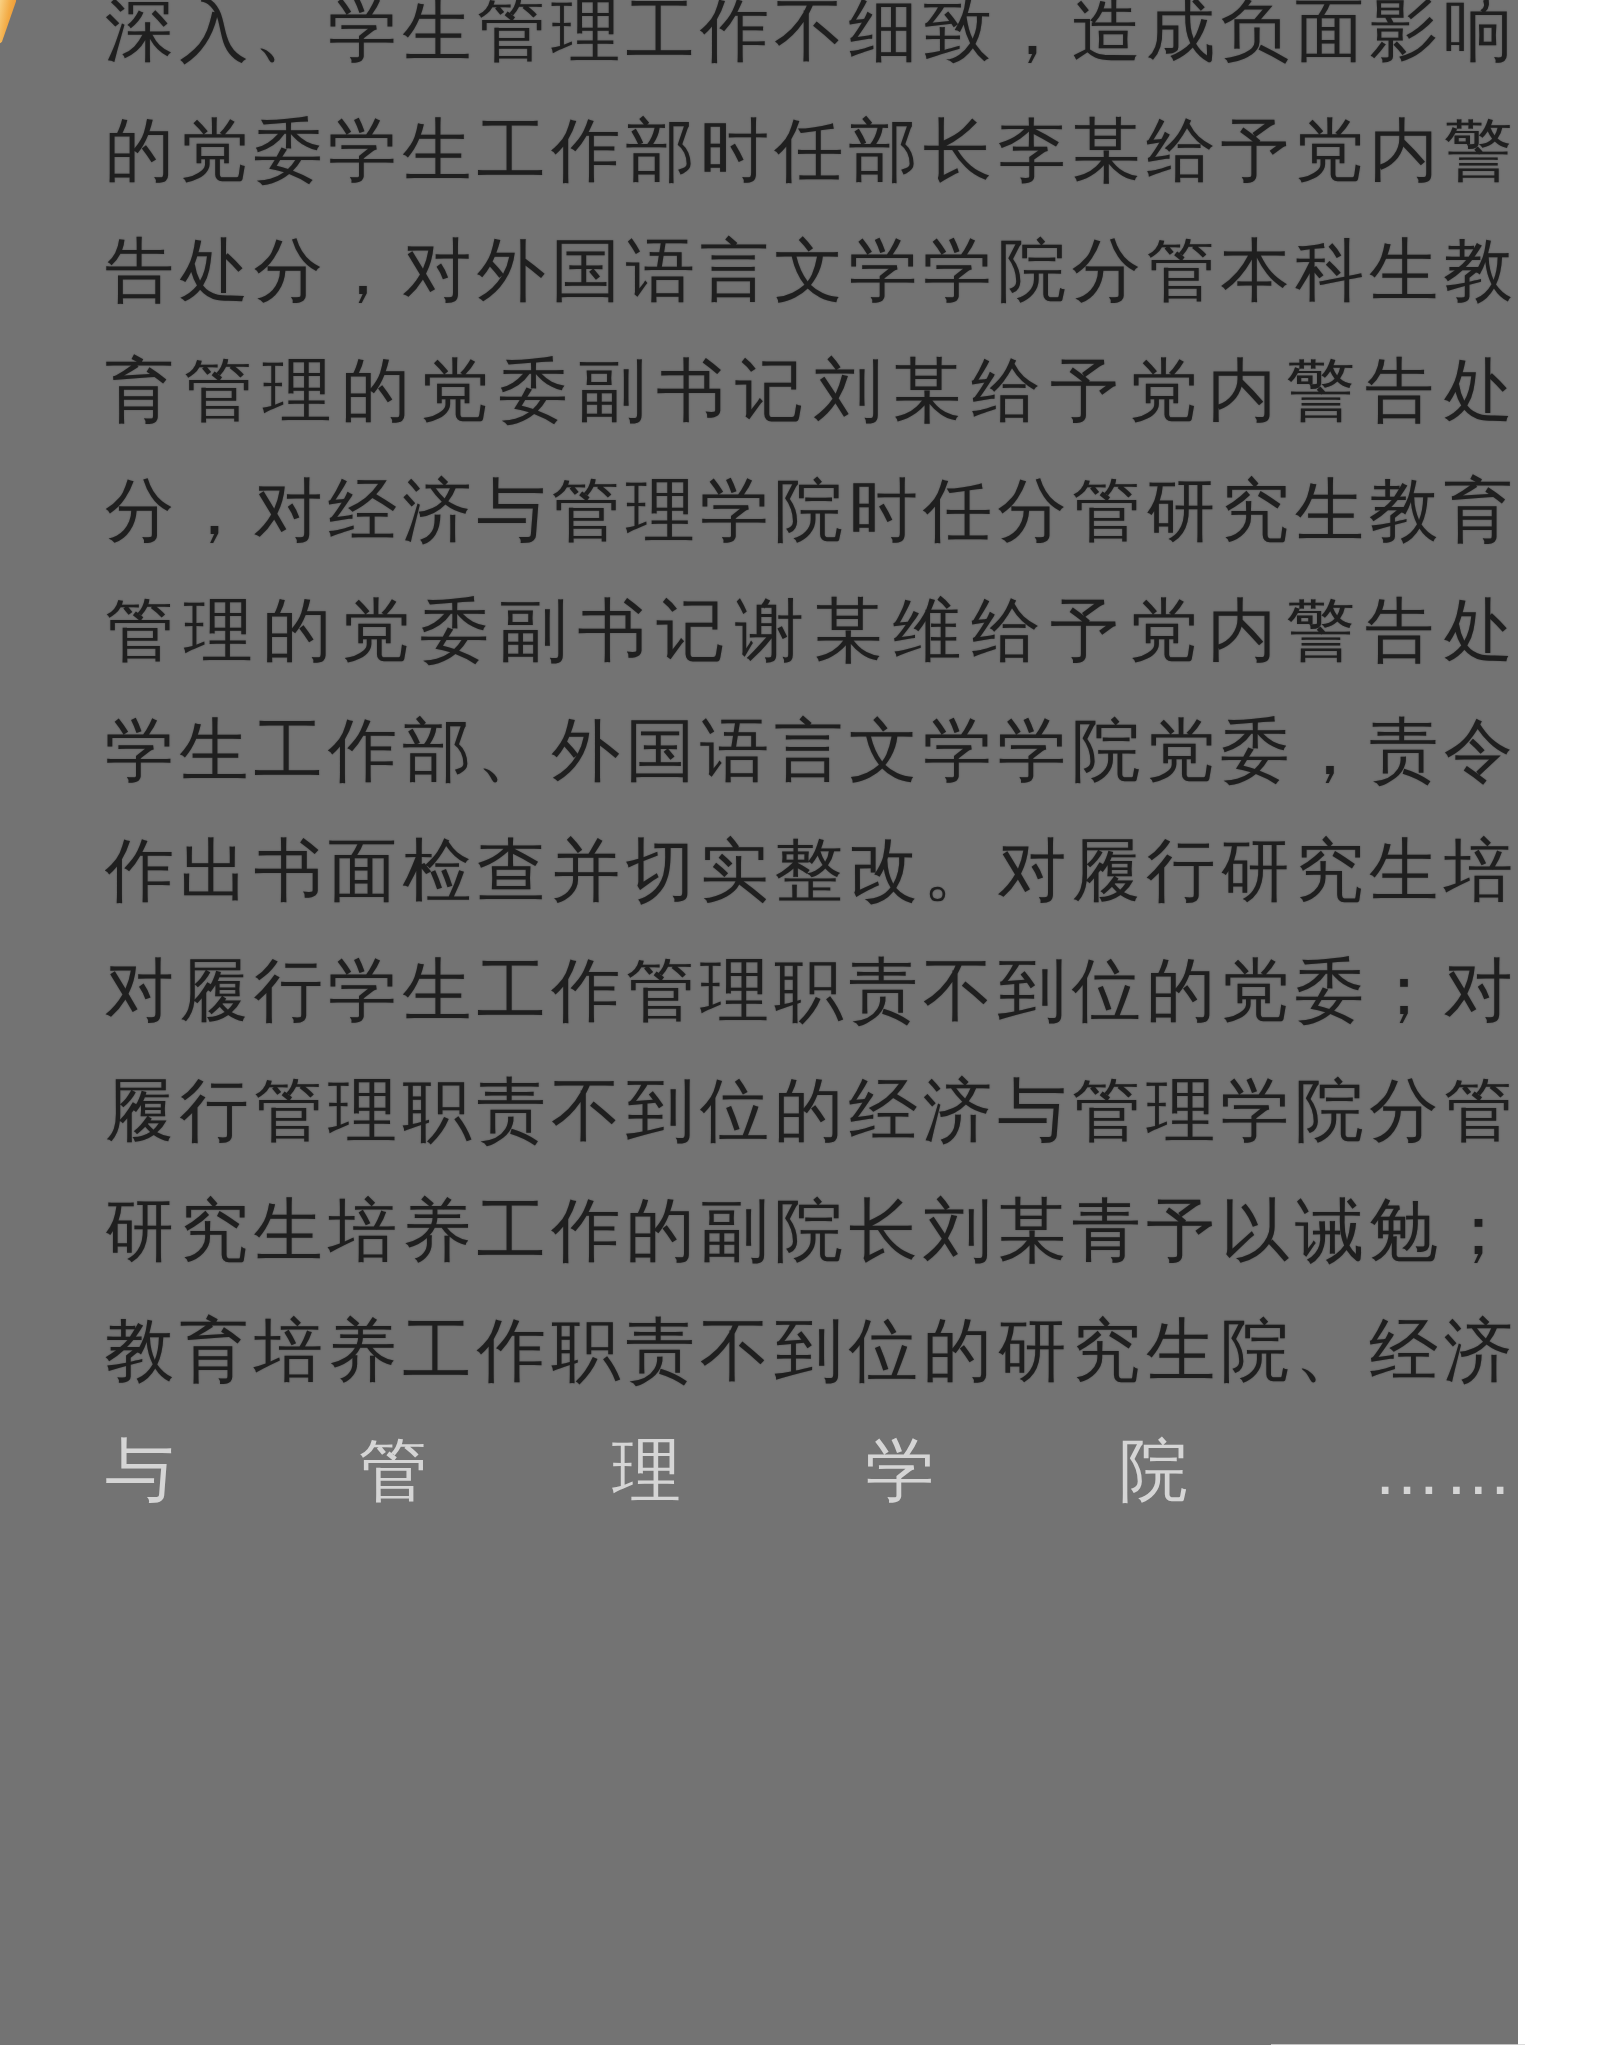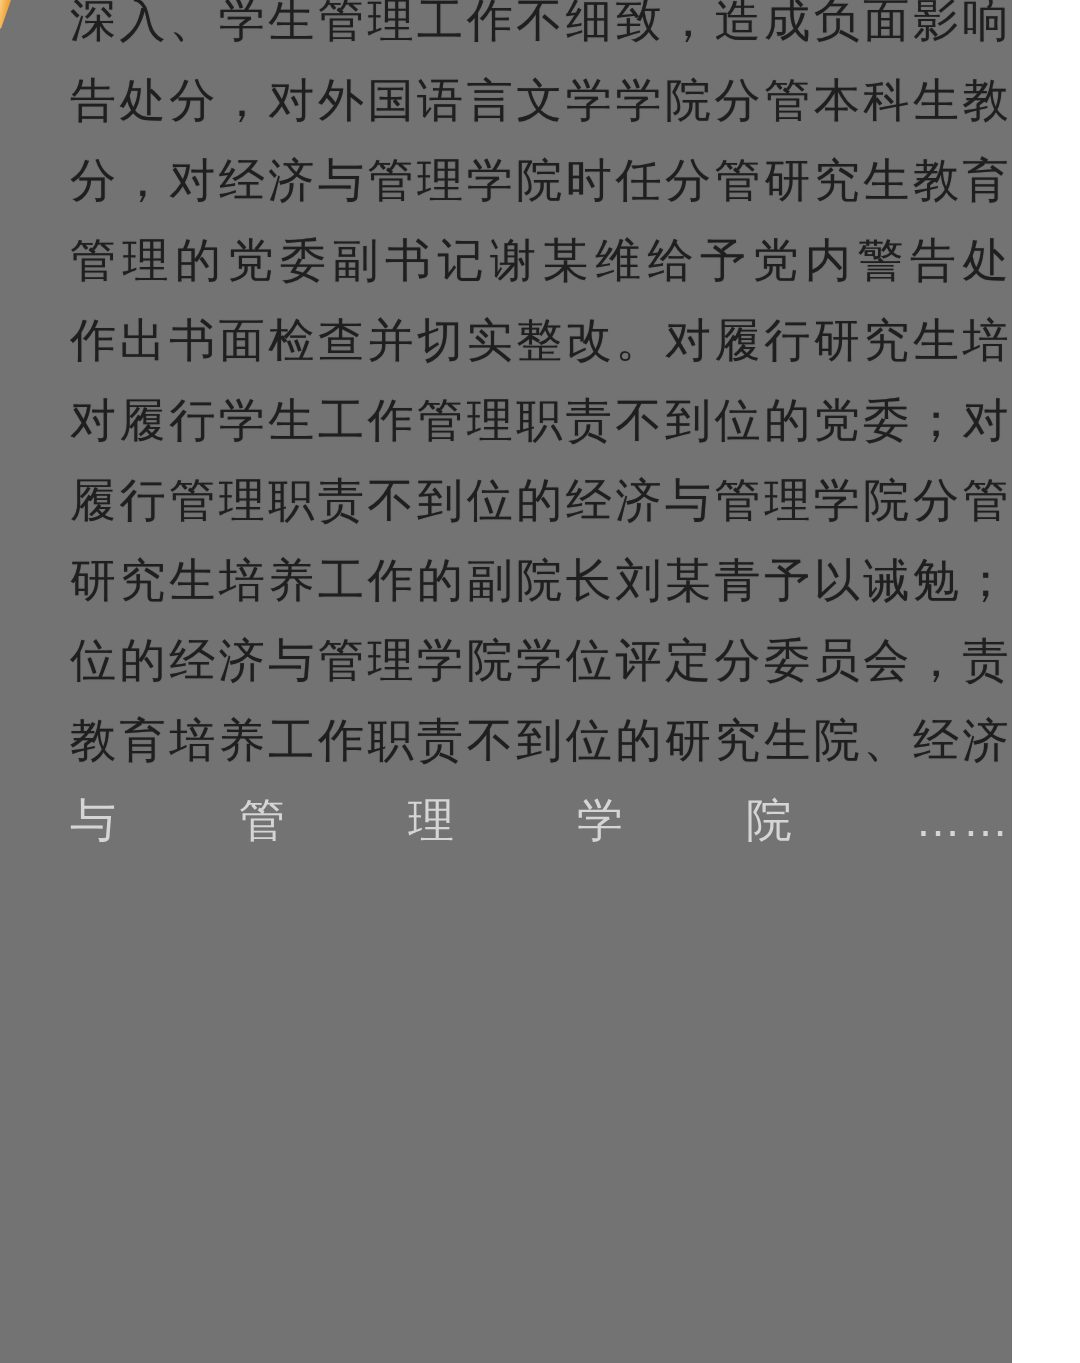--- a/index.html
+++ b/index.html
@@ -53,24 +53,26 @@
     text-shadow: none;
   }
 </style>
 </head>
 <body>
 
 <div class="page">
   <div class="corner-accent"></div>
   <div class="article">
       <div class="text-line">深入、学生管理工作不细致，造成负面影响</div>
+      <div class="text-line">的党委学生工作部时任部长李某给予党内警</div>
       <div class="text-line">告处分，对外国语言文学学院分管本科生教</div>
+      <div class="text-line">育管理的党委副书记刘某给予党内警告处</div>
       <div class="text-line">分，对经济与管理学院时任分管研究生教育</div>
       <div class="text-line">管理的党委副书记谢某维给予党内警告处</div>
+      <div class="text-line">学生工作部、外国语言文学学院党委，责令</div>
       <div class="text-line">作出书面检查并切实整改。对履行研究生培</div>
       <div class="text-line">对履行学生工作管理职责不到位的党委；对</div>
       <div class="text-line">履行管理职责不到位的经济与管理学院分管</div>
       <div class="text-line">研究生培养工作的副院长刘某青予以诫勉；</div>
-      <div class="text-line">位的经济与管理学院学位评定分委员会，责</div>
       <div class="text-line">教育培养工作职责不到位的研究生院、经济</div>
       <div class="text-line partial">与管理学院……</div>
     </div>
 </div>
 
 </body></html>

